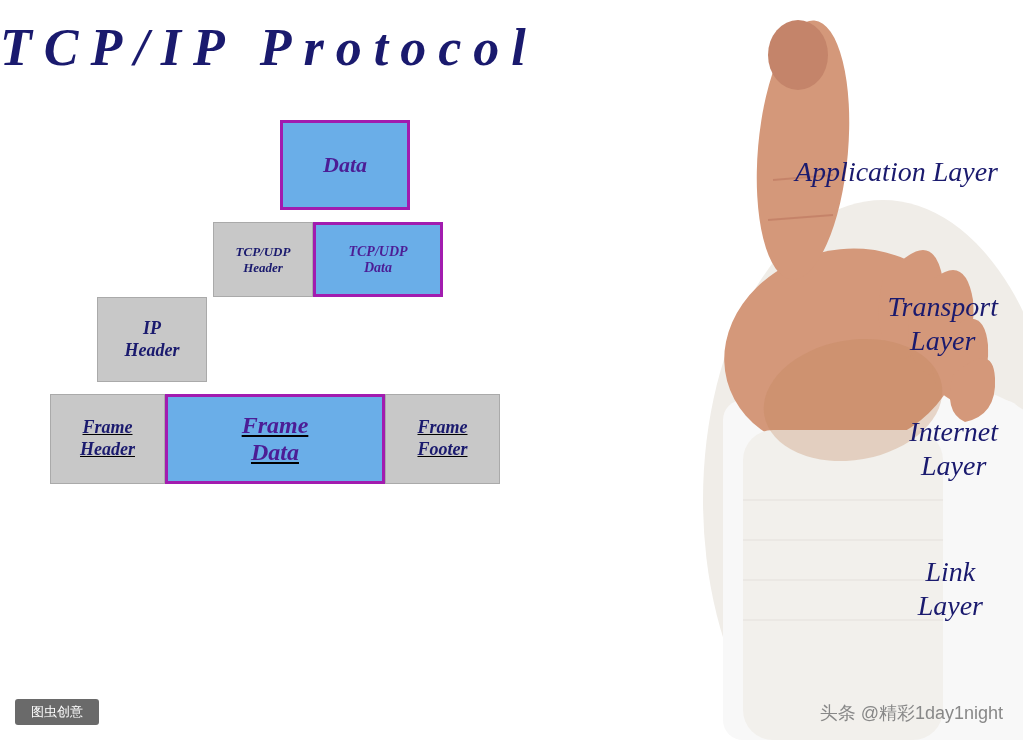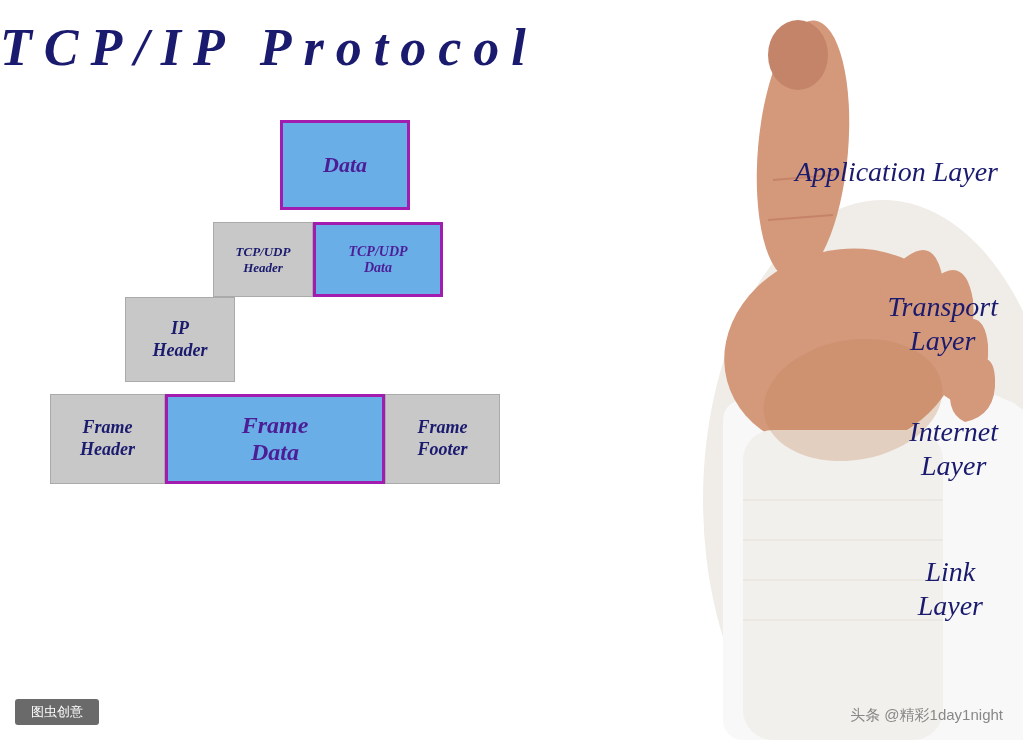--- a/index.html
+++ b/index.html
@@ -130,40 +130,41 @@
       width: 130px;
       height: 75px;
       font-size: 14px;
     }
 
     
     .internet-row {
       display: flex;
       align-items: flex-end;
       margin-bottom: 12px;
-      margin-left: 75px;
+      margin-left: 47px;
     }
 
     .ip-header {
       width: 110px;
       height: 85px;
       font-size: 18px;
     }
 
     .ip-data {
       width: 240px;
       height: 85px;
       font-size: 24px;
     }
 
     
     .link-row {
       display: flex;
       align-items: center;
       margin-left: 0;
+      text-decoration: underline;
     }
 
     .frame-header {
       width: 115px;
       height: 90px;
       font-size: 18px;
     }
 
     .frame-data {
       width: 220px;
@@ -189,21 +190,21 @@
       border-radius: 3px;
       z-index: 20;
       font-family: Arial, sans-serif;
     }
 
     .watermark-author {
       position: absolute;
       bottom: 15px;
       right: 20px;
       color: #888;
-      font-size: 15px;
+      font-size: 18px;
       font-family: Arial, sans-serif;
       z-index: 20;
     }
   </style>
 </head>
 <body>
 
 <h1 class="main-title">TCP/IP Protocol</h1>
 
 <div class="hand-illustration">

